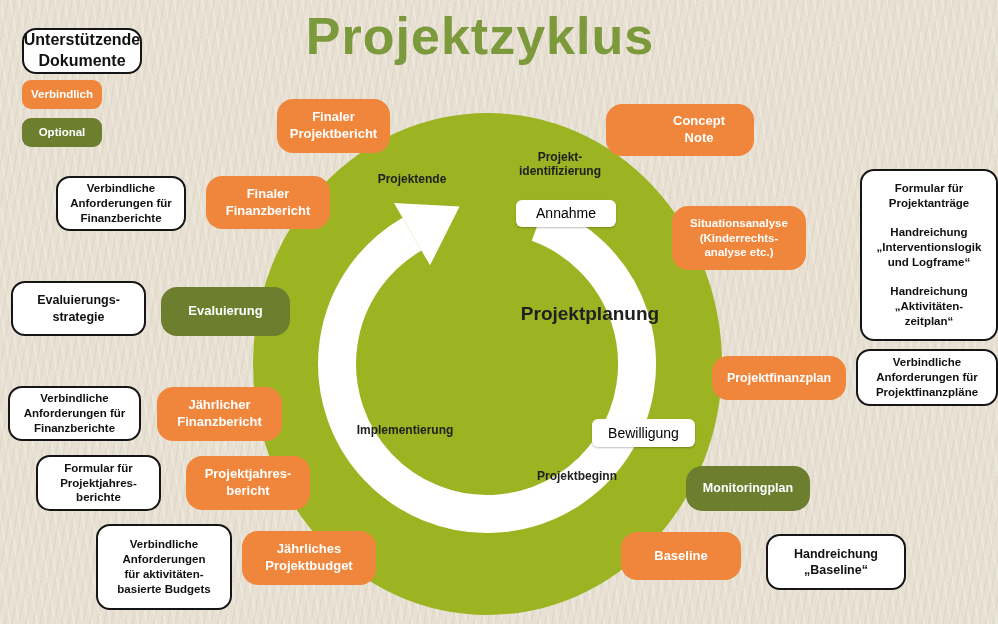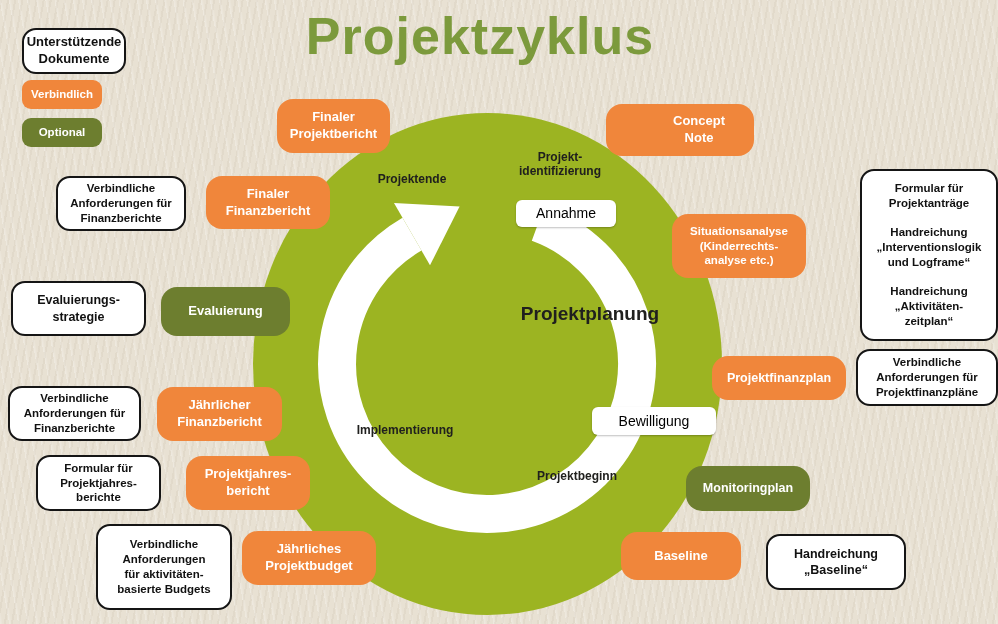--- a/index.html
+++ b/index.html
@@ -26,49 +26,49 @@
   .phase { color:#20201e; font-weight:600; text-align:center; font-size:12px; }
   .doc-stack { flex-direction:column; justify-content:space-between; padding:10px 6px; }
 </style>
 </head>
 <body>
 
 <div class="stage">
 
   <div class="abs title lbl" style="left:250px;top:6px;width:460px;">Projektzyklus</div>
 
-  <div class="abs box box-doc lbl" style="left:22px;top:28px;width:104px;height:46px;font-size:13px;">Unterstützende
+  <div class="abs box box-doc lbl" style="left:22px;top:28px;width:120px;height:46px;font-size:16px;">Unterstützende
 Dokumente</div>
   <div class="abs box box-orange lbl" style="left:22px;top:80px;width:80px;height:29px;font-size:11.5px;border-radius:9px;">Verbindlich</div>
   <div class="abs box box-olive lbl" style="left:22px;top:118px;width:80px;height:29px;font-size:11.5px;border-radius:9px;">Optional</div>
 
   <div class="abs circle" style="left:253px;top:113px;width:469px;height:502px;"></div>
 
   <svg class="abs" style="left:287px;top:164px;" width="400" height="400" viewBox="0 0 400 400">
     <path d="M 251.3 59 A 150 150 0 1 1 125 70.1" fill="none" stroke="#ffffff" stroke-width="38"></path>
     <polygon points="143,101.3 107,38.9 172.6,42.6" fill="#ffffff"></polygon>
   </svg>
 
   <div class="abs phase lbl" style="left:347px;top:172px;width:130px;">Projektende</div>
   <div class="abs phase lbl" style="left:490px;top:150px;width:140px;">Projekt-
 identifizierung</div>
   <div class="abs phase lbl" style="left:510px;top:303px;width:160px;font-size:19px;">Projektplanung</div>
   <div class="abs phase lbl" style="left:325px;top:423px;width:160px;">Implementierung</div>
   <div class="abs phase lbl" style="left:507px;top:469px;width:140px;">Projektbeginn</div>
 
   <div class="abs box box-plain lbl" style="left:516px;top:200px;width:100px;height:27px;">Annahme</div>
-  <div class="abs box box-plain lbl" style="left:592px;top:407px;width:124px;height:28px;">Bewilligung</div>
+  <div class="abs box box-plain lbl" style="left:592px;top:419px;width:103px;height:28px;">Bewilligung</div>
 
   <div class="abs box box-orange lbl" style="left:277px;top:99px;width:113px;height:54px;">Finaler
 Projektbericht</div>
   <div class="abs box box-orange lbl" style="left:606px;top:104px;width:148px;height:52px;padding-left:44px;">Concept
 Note</div>
   <div class="abs box box-orange lbl" style="left:206px;top:176px;width:124px;height:53px;">Finaler
 Finanzbericht</div>
-  <div class="abs box box-orange lbl" style="left:672px;top:206px;width:134px;height:64px;font-size:11.5px;margin-top:8px;">Situationsanalyse
+  <div class="abs box box-orange lbl" style="left:672px;top:206px;width:134px;height:64px;font-size:11.5px;">Situationsanalyse
 (Kinderrechts-
 analyse etc.)</div>
   <div class="abs box box-orange lbl" style="left:712px;top:356px;width:134px;height:44px;font-size:12.5px;">Projektfinanzplan</div>
   <div class="abs box box-orange lbl" style="left:157px;top:387px;width:125px;height:54px;">Jährlicher
 Finanzbericht</div>
   <div class="abs box box-orange lbl" style="left:186px;top:456px;width:124px;height:54px;">Projektjahres-
 bericht</div>
   <div class="abs box box-orange lbl" style="left:242px;top:531px;width:134px;height:54px;">Jährliches
 Projektbudget</div>
   <div class="abs box box-orange lbl" style="left:621px;top:532px;width:120px;height:48px;">Baseline</div>

